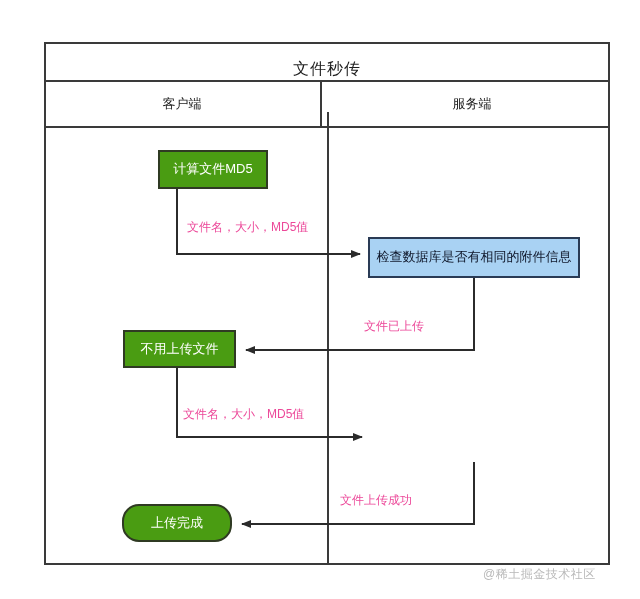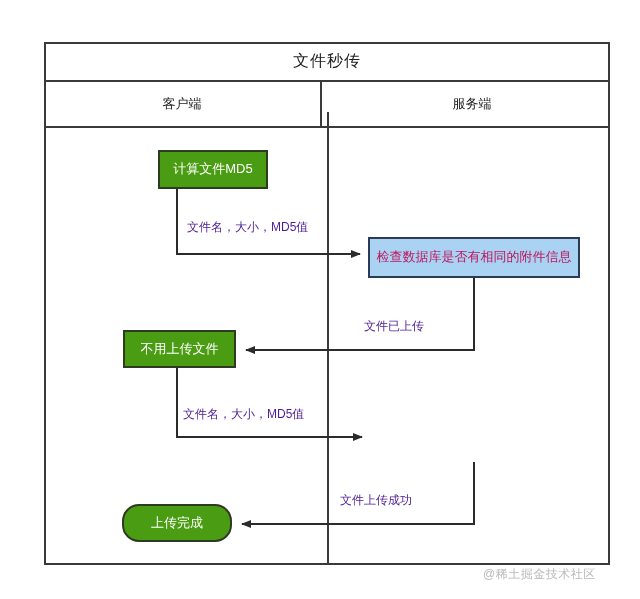--- a/index.html
+++ b/index.html
@@ -42,21 +42,21 @@
   }
   .title-row {
     position: absolute;
     left: 44px;
     top: 42px;
     width: 566px;
     height: 40px;
     box-sizing: border-box;
     border-bottom: 2px solid #3a3a3a;
     display: flex;
-    align-items: center;
+    align-items: flex-end;
     justify-content: center;
   }
   .title-text {
     font-size: 16px;
     color: #1d1d1d;
     letter-spacing: 1px;
   }
   .header-row {
     position: absolute;
     left: 44px;
@@ -100,38 +100,38 @@
   }
   .node.green {
     background: #4a9c12;
     border: 2px solid #2f3a23;
     color: #ffffff;
     font-size: 13px;
   }
   .node.blue {
     background: #a9d2f3;
     border: 2px solid #2a3b55;
-    color: #be185d;
+    color: #0f172a;
     font-size: 13px;
   }
 
   #node-md5        { left: 122px; top: 150px; width: 110px; height: 39px; margin-left: 36px; }
   #node-check-db   { left: 368px; top: 237px; width: 212px; height: 41px; }
   #node-no-upload  { left: 123px; top: 330px; width: 113px; height: 38px; }
   #node-store-info { left: 370px; top: 411px; width: 210px; height: 51px; }
   #node-done       { left: 122px; top: 504px; width: 110px; height: 38px; border-radius: 17px; }
 
   
   #connectors { position: absolute; left: 0; top: 0; }
 
   
   .edge-label {
     position: absolute;
     font-size: 12px;
-    color: #4c1d95;
+    color: #ec4899;
     white-space: nowrap;
     background: #ffffff;
     padding: 0 2px;
   }
   #label-req1 { left: 185px; top: 219px; }
   #label-uploaded { left: 362px; top: 318px; }
   #label-req2 { left: 181px; top: 406px; }
   #label-success { left: 338px; top: 492px; }
 
   

